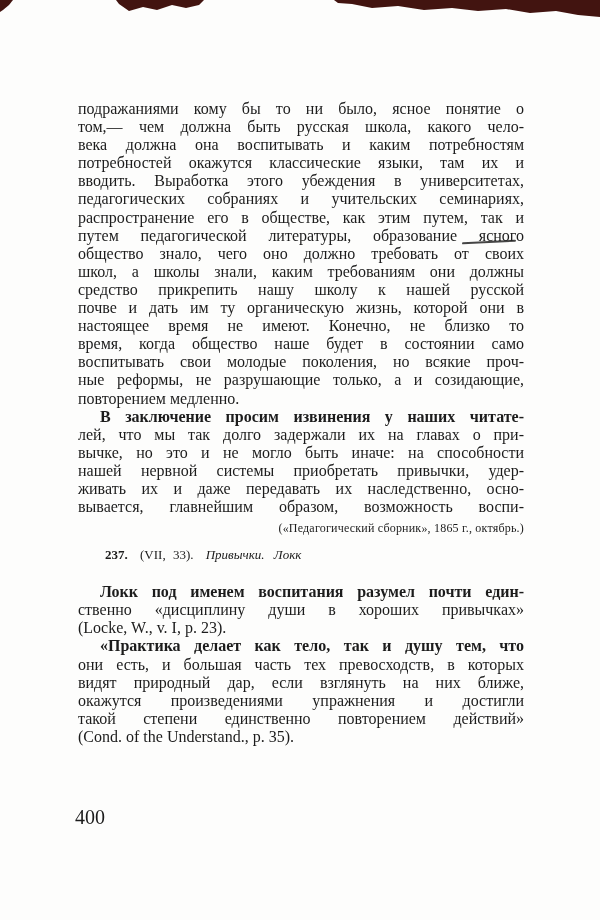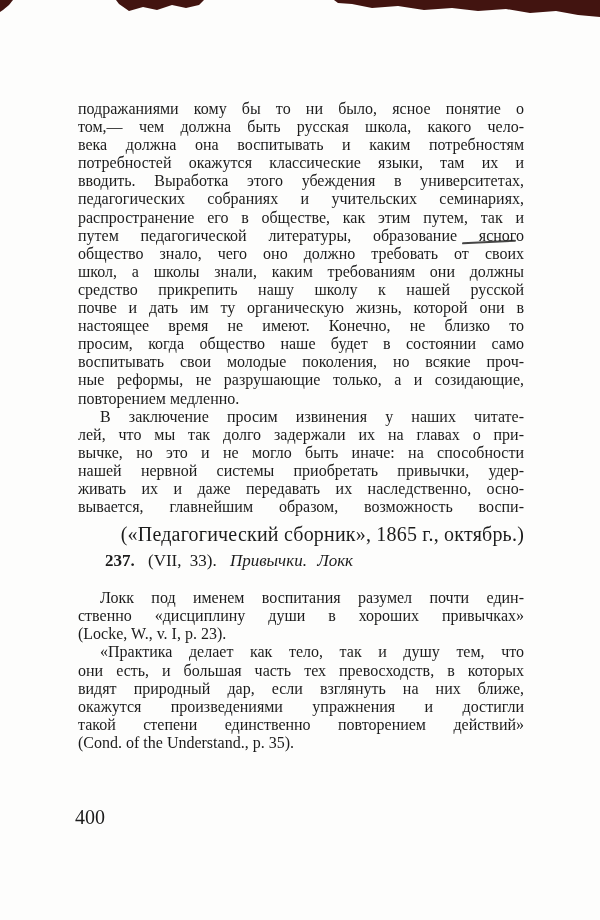--- a/index.html
+++ b/index.html
@@ -12,31 +12,31 @@
     overflow:hidden;
   }
   .scan-edge{position:absolute;top:0;left:0;width:600px;height:20px;}
   .textblock{
     position:absolute;left:78px;top:100px;width:446px;
     font-size:16px;line-height:18.1px;
   }
   .para{margin:0;padding:0;}
   .line{text-align:justify;text-align-last:justify;hyphens:none;}
   .line.last{text-align-last:left;}
-  .line.indent{text-indent:22px;}
+  .line.indent{text-indent:22px;font-weight:bold;}
   .citation{
-    margin-top:9px;
-    font-size:20px;line-height:18px;
+    margin-top:3px;
+    font-size:12px;line-height:18px;
     text-align:right;
     letter-spacing:.2px;
   }
   .heading{
     margin-top:8px;
     padding-left:27px;
-    font-size:17px;line-height:20px;
+    font-size:13px;line-height:20px;
     word-spacing:4px;
   }
   .heading .num{font-weight:bold;margin-right:5px;}
   .heading .ref{margin-right:5px;}
   .heading .ttl{font-style:italic;word-spacing:6px;}
   .p3{margin-top:18px;}
   .pagenum{
     position:absolute;left:75px;top:806px;
     font-size:20px;
   }
@@ -63,21 +63,21 @@
     <div class="line">потребностей окажутся классические языки, там их и</div>
     <div class="line">вводить. Выработка этого убеждения в университетах,</div>
     <div class="line">педагогических собраниях и учительских семинариях,</div>
     <div class="line">распространение его в обществе, как этим путем, так и</div>
     <div class="line">путем педагогической литературы, образование ясного</div>
     <div class="line">общество знало, чего оно должно требовать от своих</div>
     <div class="line">школ, а школы знали, каким требованиям они должны</div>
     <div class="line">средство прикрепить нашу школу к нашей русской</div>
     <div class="line">почве и дать им ту органическую жизнь, которой они в</div>
     <div class="line">настоящее время не имеют. Конечно, не близко то</div>
-    <div class="line">просим, когда общество наше будет в состоянии само</div>
+    <div class="line">время, когда общество наше будет в состоянии само</div>
     <div class="line">воспитывать свои молодые поколения, но всякие проч-</div>
     <div class="line">ные реформы, не разрушающие только, а и созидающие,</div>
     <div class="line last">повторением медленно.</div>
   </div>
 
   <div class="para">
     <div class="line indent">В заключение просим извинения у наших читате-</div>
     <div class="line">лей, что мы так долго задержали их на главах о при-</div>
     <div class="line">вычке, но это и не могло быть иначе: на способности</div>
     <div class="line">нашей нервной системы приобретать привычки, удер-</div>

